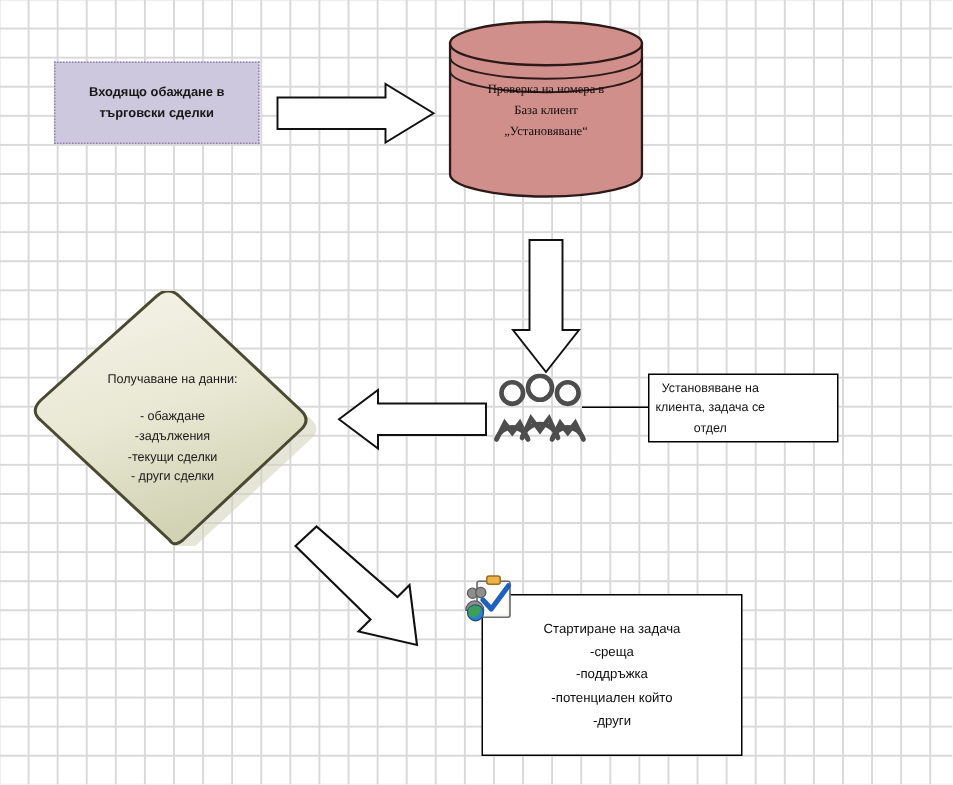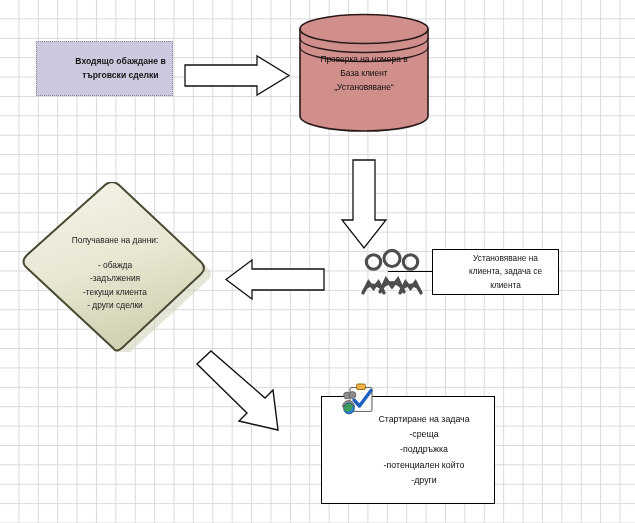--- a/index.html
+++ b/index.html
@@ -17,21 +17,21 @@
     height: 523px;
     overflow: hidden;
     background-color: #ffffff;
     background-image:
       linear-gradient(to right, #d9d9d9 1px, transparent 1px),
       linear-gradient(to bottom, #d9d9d9 1px, transparent 1px);
     background-size: 19.4px 19.4px;
     background-position: -1px -1px;
   }
 
-  .node { position: absolute; box-sizing: border-box; padding-left: 32px; }
+  .node { position: absolute; box-sizing: border-box; }
 
   
   #incoming-call {
     left: 36px; top: 41px;
     width: 137px; height: 55px;
     background: #cec8de;
     border: 1px dotted #8d81ab;
     display: flex;
     align-items: center;
     justify-content: center;
@@ -41,36 +41,36 @@
     font-size: 8.6px;
     font-weight: bold;
     color: #171717;
     line-height: 1.55;
     padding: 0 6px;
   }
 
   
   #database {
     left: 299px; top: 13px;
-    width: 130px; height: 119px;
+    width: 130px; height: 119px; font-family: Liberation Serif, serif;
   }
   #database svg { position: absolute; left: 0; top: 0; }
   #database .db-text {
     position: absolute;
     left: 0; top: 40px;
     width: 130px;
     text-align: center;
     font-size: 8.4px;
     color: #0d0d0d;
     line-height: 1.65;
   }
 
   
   #data-diamond {
-    left: 17px; top: 182px;
+    left: 17px; top: 194px;
     width: 196px; height: 170px; text-decoration: underline;
   }
   #data-diamond svg { position: absolute; left: 0; top: 0; }
   #data-diamond .dm-text {
     position: absolute;
     left: 24px; top: 52px;
     width: 148px;
     text-align: center;
     font-size: 8.4px;
     color: #1a1a1a;
@@ -190,23 +190,23 @@
           <stop offset="0%" stop-color="#f5f4ea"></stop>
           <stop offset="55%" stop-color="#e9e8d4"></stop>
           <stop offset="100%" stop-color="#d2d2b4"></stop>
         </linearGradient>
       </defs>
       <path d="M96,168 L10,88 Q3,82 10,75 L88,4 Q95,-2 102,4 L186,82 Q192,88 186,94 L106,168 Q100,173 96,168 Z" transform="translate(5,4)" fill="#cfcfb8" opacity="0.55"></path>
       <path d="M96,166 L10,86 Q3,80 10,73 L88,3 Q95,-3 102,3 L184,80 Q190,86 184,92 L105,166 Q99,171 96,166 Z" fill="url(#dmGrad)" stroke="#4a4a33" stroke-width="2"></path>
     </svg>
     <div class="dm-text">
       <span class="head">Получаване на данни:</span>
-      <span>- обажда</span><br>
+      <span>- обаждане</span><br>
       <span>-задължения</span><br>
-      <span>-текущи клиента</span><br>
+      <span>-текущи сделки</span><br>
       <span>- други сделки</span>
     </div>
   </div>
 
   <div class="node" id="clients-icon">
     <svg width="66" height="46" viewBox="0 0 66 46">
       <g fill="none" stroke="#4d4d4d" stroke-width="3.1">
 
         <circle cx="33" cy="9.5" r="8"></circle>
         <path d="M21,43 A12.5,13 0 0 1 45,43"></path>
@@ -224,21 +224,21 @@
       </g>
     </svg>
   </div>
 
   <div id="connector-line"></div>
 
   <div class="node" id="identify-client">
     <div class="txt">
       <span>Установяване на</span><br>
       <span>клиента, задача се</span><br>
-      <span>клиента</span>
+      <span>отдел</span>
     </div>
   </div>
 
   <div class="arrow" id="arrow-diag-1">
     <svg width="102" height="86" viewBox="0 0 102 86">
       <polygon points="3,16 17,3 71,50 79,42 84,82 45,73 53,65" fill="#ffffff" stroke="#111111" stroke-width="1.4" stroke-linejoin="miter"></polygon>
     </svg>
   </div>
 
   <div class="node" id="start-task">

